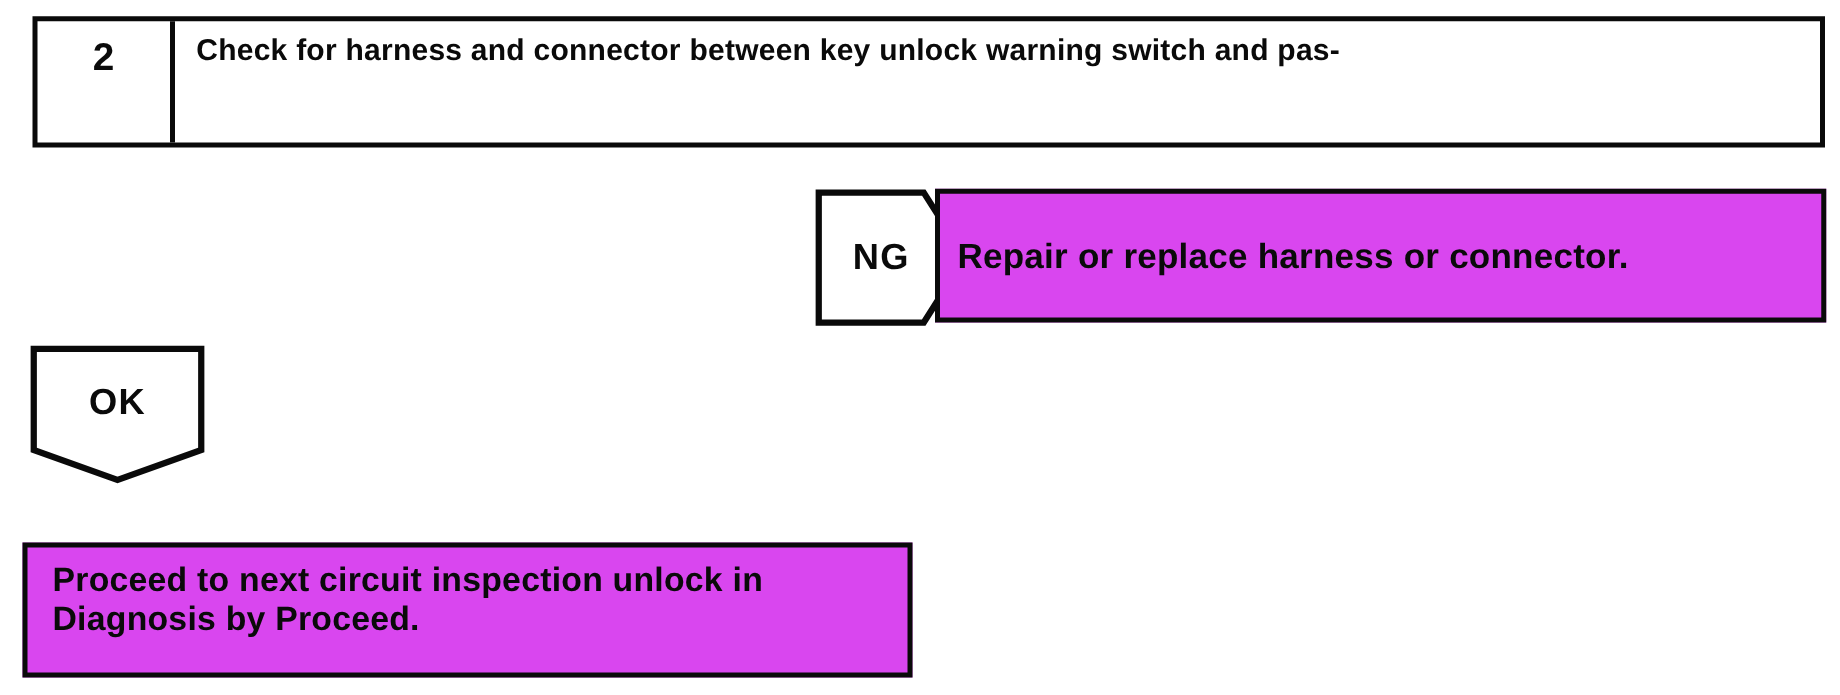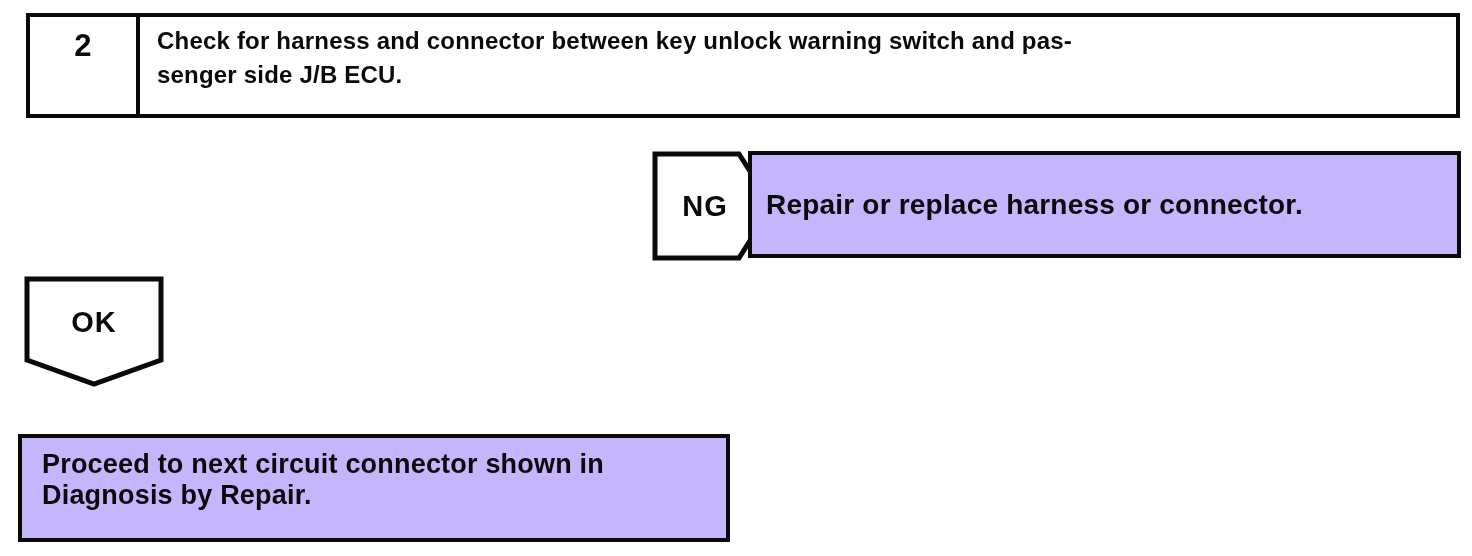--- a/index.html
+++ b/index.html
@@ -86,21 +86,21 @@
   .ok-connector .connector-label {
     top: 28px;
     line-height: 36px;
   }
 
   
   .action-box {
     position: absolute;
     border: 4px solid #0a0a0a;
     box-sizing: border-box;
-    background: #c4b5fd;
+    background: #d946ef;
     font-size: 28px;
     letter-spacing: 0.2px;
   }
   .repair-box {
     left: 748px;
     top: 151px;
     width: 713px;
     height: 107px;
     display: flex;
     align-items: center;
@@ -120,21 +120,20 @@
 <body>
 
 <div class="canvas">
 
   <div class="step-box">
     <div class="step-number-cell">
       <span>2</span>
     </div>
     <div class="step-instruction">
       <div>Check for harness and connector between key unlock warning switch and pas-</div>
-      <div>senger side J/B ECU.</div>
     </div>
   </div>
 
   <div class="connector ng-connector">
     <svg width="124" height="110" viewBox="0 0 124 110">
       <polygon points="3,3 87,3 120,55 87,107 3,107" fill="#ffffff" stroke="#0a0a0a" stroke-width="5" stroke-linejoin="miter"></polygon>
     </svg>
     <span class="connector-label">NG</span>
   </div>
 
@@ -143,17 +142,17 @@
   </div>
 
   <div class="connector ok-connector">
     <svg width="140" height="112" viewBox="0 0 140 112">
       <polygon points="3,3 137,3 137,84 70,108 3,84" fill="#ffffff" stroke="#0a0a0a" stroke-width="5" stroke-linejoin="miter"></polygon>
     </svg>
     <span class="connector-label">OK</span>
   </div>
 
   <div class="action-box proceed-box">
-    <div>Proceed to next circuit connector shown in</div>
-    <div>Diagnosis by Repair.</div>
+    <div>Proceed to next circuit inspection unlock in</div>
+    <div>Diagnosis by Proceed.</div>
   </div>
 
 </div>
 
 </body></html>

